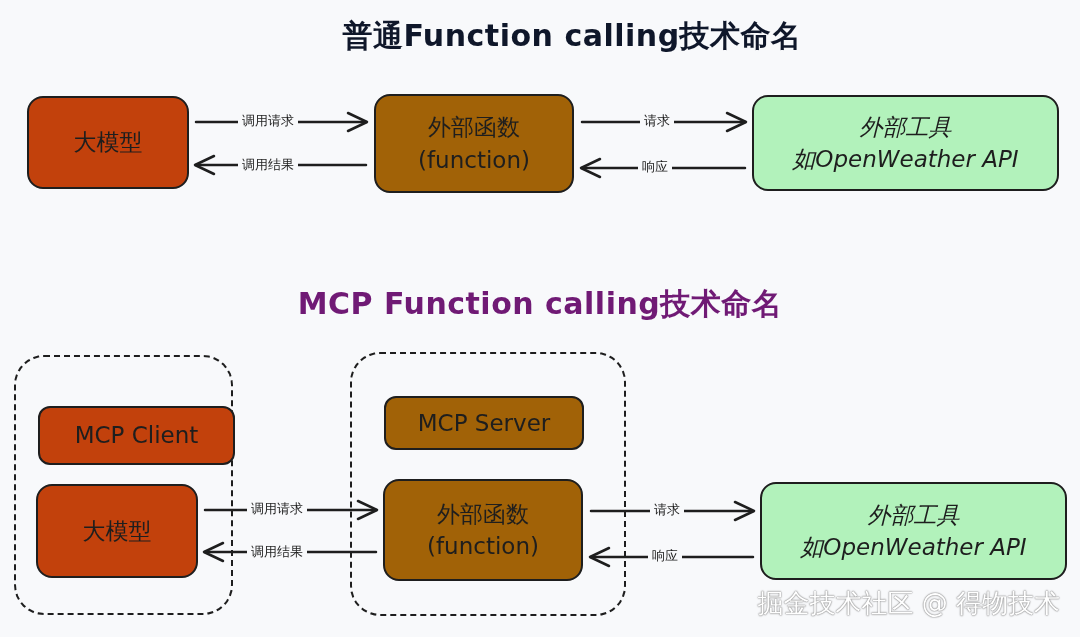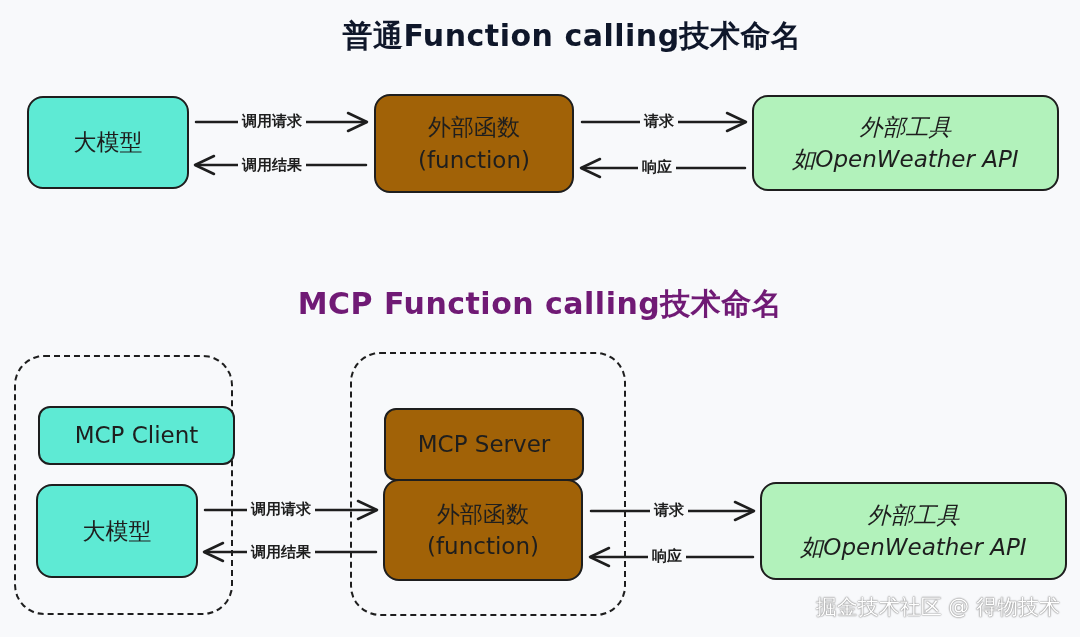--- a/index.html
+++ b/index.html
@@ -15,36 +15,36 @@
     font-family: "DejaVu Sans", sans-serif;
   }
   #title1 { top: 16px; }
   #title2 { top: 284px; }
   .box {
     position: absolute; box-sizing: border-box;
     border: 2.5px solid #1e1e1e; border-radius: 16px;
     display: flex; flex-direction: column; align-items: center; justify-content: center;
     text-align: center; font-size: 23px; line-height: 1.4;
   }
-  .box.yellow { background: #5eead4; }
+  .box.yellow { background: #c2410c; }
   .box.pink { background: #a16207; }
   .box.green { background: #b2f2bb; font-style: italic; }
   .box .line { display: block; white-space: nowrap; }
   .dashed {
     position: absolute; box-sizing: border-box;
     border: 2.5px dashed #1e1e1e; border-radius: 30px;
   }
   .edge-label {
-    position: absolute; font-size: 15px; background: #f8f9fb;
-    padding: 0 4px; line-height: 18px; white-space: nowrap; font-weight: bold;
+    position: absolute; font-size: 13px; background: #f8f9fb;
+    padding: 0 4px; line-height: 18px; white-space: nowrap;
   }
   svg.arrows { position: absolute; left: 0; top: 0; pointer-events: none; }
   .watermark {
     position: absolute; right: 20px; bottom: 16px;
-    font-size: 21px; color: #ffffff;
+    font-size: 26px; color: #ffffff;
     text-shadow: 0 0 2px #888, 0 0 1px #555;
   }
 </style>
 </head>
 <body>
 
 <div id="title1" class="title" style="color:#0f172a;margin-left:32px;">普通Function calling技术命名</div>
 
 <div class="box yellow" style="left:27px; top:96px; width:162px; height:93px;">
   <span class="line">大模型</span>
@@ -66,21 +66,21 @@
 <div class="dashed" style="left:350px; top:352px; width:276px; height:264px;"></div>
 
 <div class="box yellow" style="left:38px; top:406px; width:197px; height:59px; border-radius:12px;">
   <span class="line">MCP Client</span>
 </div>
 
 <div class="box yellow" style="left:36px; top:484px; width:162px; height:94px;">
   <span class="line">大模型</span>
 </div>
 
-<div class="box pink" style="left:384px; top:408px; width:200px; height:73px; border-radius:12px;">
+<div class="box pink" style="left:384px; top:396px; width:200px; height:54px; border-radius:12px;">
   <span class="line">MCP Server</span>
 </div>
 
 <div class="box pink" style="left:383px; top:479px; width:200px; height:102px;">
   <span class="line">外部函数</span>
   <span class="line">(function)</span>
 </div>
 
 <div class="box green" style="left:760px; top:482px; width:307px; height:98px;">
   <span class="line">外部工具</span>

